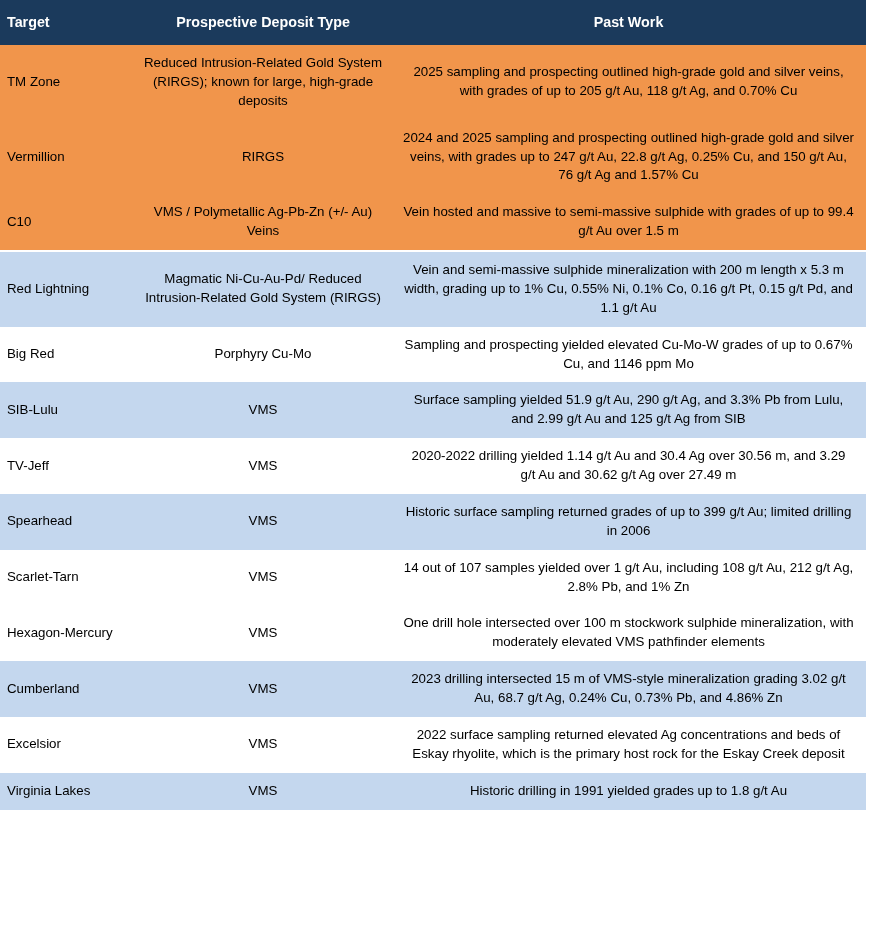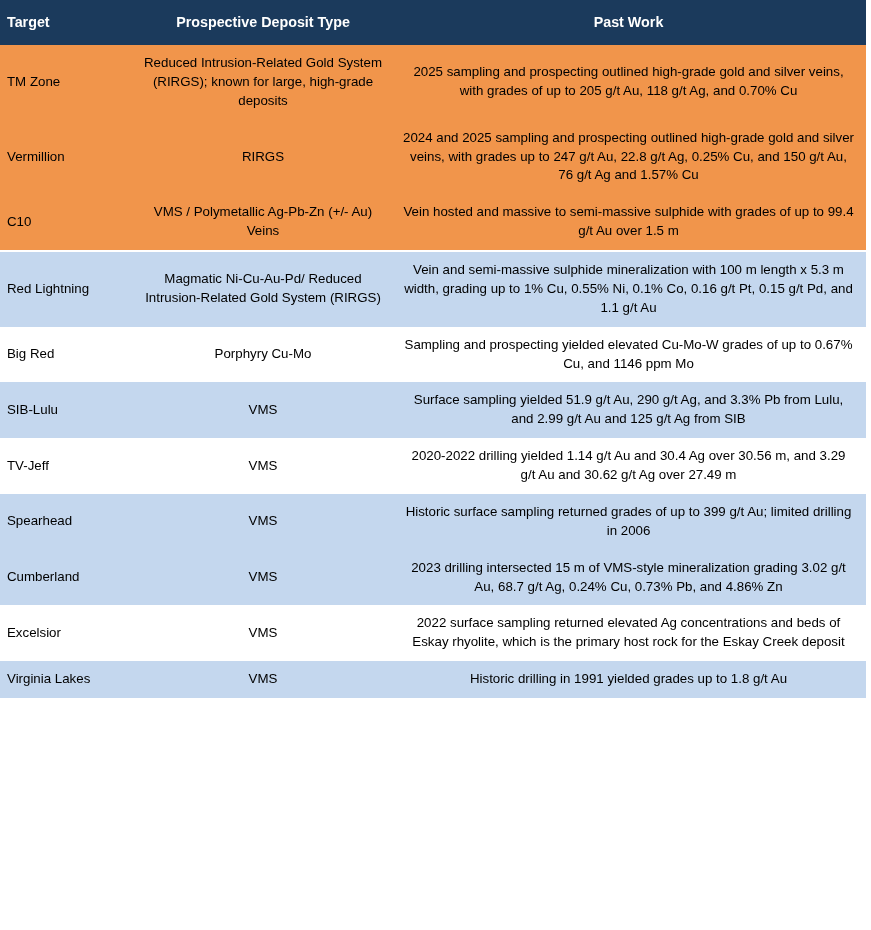--- a/index.html
+++ b/index.html
@@ -100,21 +100,21 @@
 
       <tr class="tone-orange">
         <td class="col-target">C10</td>
         <td class="col-deposit">VMS / Polymetallic Ag-Pb-Zn (+/- Au) Veins</td>
         <td class="col-pastwork">Vein hosted and massive to semi-massive sulphide with grades of up to 99.4 g/t Au over 1.5 m</td>
       </tr>
 
       <tr class="tone-blue">
         <td class="col-target">Red Lightning</td>
         <td class="col-deposit">Magmatic Ni-Cu-Au-Pd/ Reduced Intrusion-Related Gold System (RIRGS)</td>
-        <td class="col-pastwork">Vein and semi-massive sulphide mineralization with 100 m length x 5.3 m width, grading up to 1% Cu, 0.55% Ni, 0.1% Co, 0.16 g/t Pt, 0.15 g/t Pd, and 1.1 g/t Au</td>
+        <td class="col-pastwork">Vein and semi-massive sulphide mineralization with 200 m length x 5.3 m width, grading up to 1% Cu, 0.55% Ni, 0.1% Co, 0.16 g/t Pt, 0.15 g/t Pd, and 1.1 g/t Au</td>
       </tr>
 
       <tr class="tone-white">
         <td class="col-target">Big Red</td>
         <td class="col-deposit">Porphyry Cu-Mo</td>
         <td class="col-pastwork">Sampling and prospecting yielded elevated Cu-Mo-W grades of up to 0.67% Cu, and 1146 ppm Mo</td>
       </tr>
 
       <tr class="tone-blue">
         <td class="col-target">SIB-Lulu</td>
@@ -127,22 +127,32 @@
         <td class="col-deposit">VMS</td>
         <td class="col-pastwork">2020-2022 drilling yielded 1.14 g/t Au and 30.4 Ag over 30.56 m, and 3.29 g/t Au and 30.62 g/t Ag over 27.49 m</td>
       </tr>
 
       <tr class="tone-blue">
         <td class="col-target">Spearhead</td>
         <td class="col-deposit">VMS</td>
         <td class="col-pastwork">Historic surface sampling returned grades of up to 399 g/t Au; limited drilling in 2006</td>
       </tr>
 
+      <tr class="tone-white">
+        <td class="col-target">Scarlet-Tarn</td>
+        <td class="col-deposit">VMS</td>
+        <td class="col-pastwork">14 out of 107 samples yielded over 1 g/t Au, including 108 g/t Au, 212  g/t Ag, 2.8% Pb, and 1% Zn</td>
+      </tr>
 
 
+      <tr class="tone-white">
+        <td class="col-target">Hexagon-Mercury</td>
+        <td class="col-deposit">VMS</td>
+        <td class="col-pastwork">One drill hole intersected over 100 m stockwork sulphide mineralization, with moderately elevated VMS pathfinder elements</td>
+      </tr>
 
       <tr class="tone-blue">
         <td class="col-target">Cumberland</td>
         <td class="col-deposit">VMS</td>
         <td class="col-pastwork">2023 drilling intersected 15 m of VMS-style mineralization grading 3.02 g/t Au, 68.7 g/t Ag, 0.24% Cu, 0.73% Pb, and 4.86% Zn</td>
       </tr>
 
       <tr class="tone-white">
         <td class="col-target">Excelsior</td>
         <td class="col-deposit">VMS</td>

